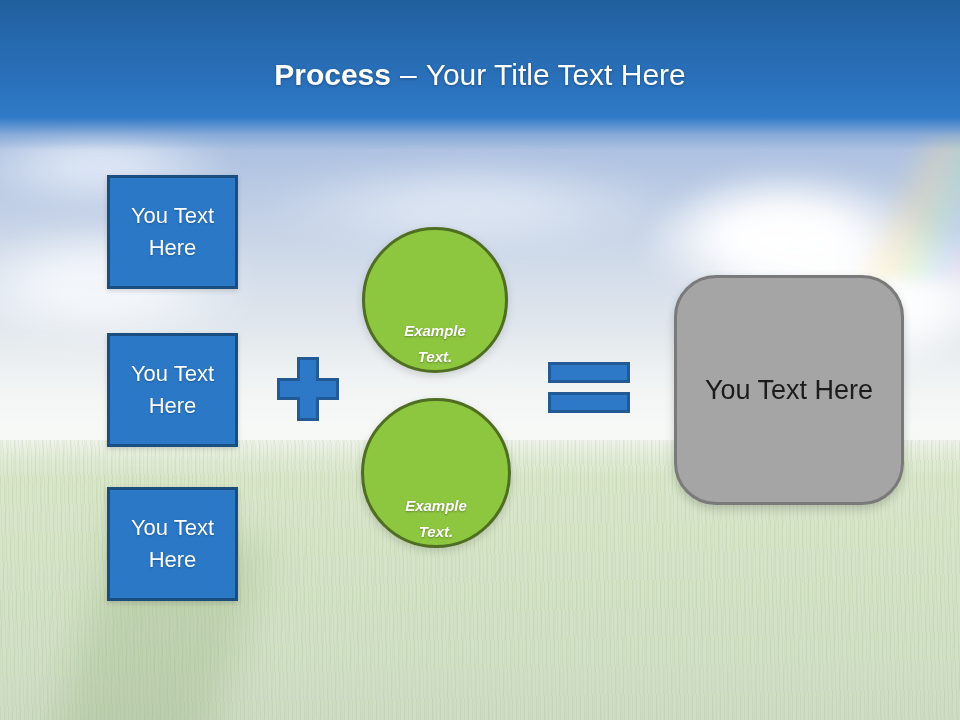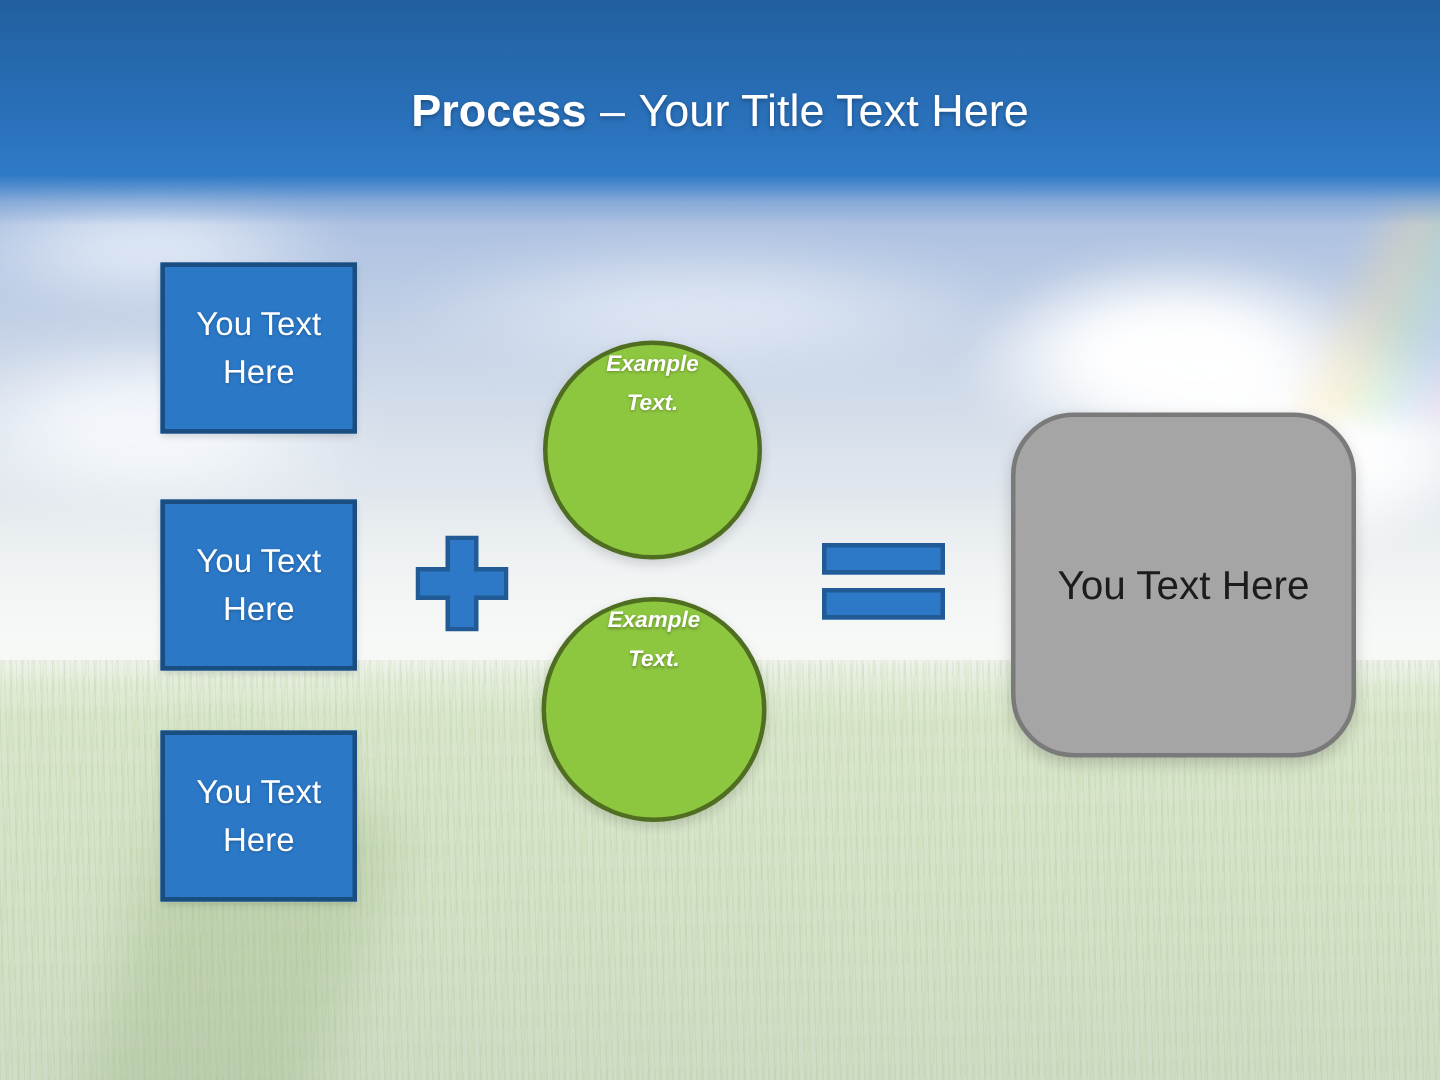--- a/index.html
+++ b/index.html
@@ -98,21 +98,21 @@
     position:absolute;left:0;width:82px;height:21px;box-sizing:border-box;
     background:var(--operator-blue,#2d79c7);
     border:3px solid var(--operator-border,#215a94);
   }
   .equals-bar.b1{top:0;} .equals-bar.b2{top:30px;}
 
   .example-circle{
     position:absolute;border-radius:50%;box-sizing:border-box;
     background:var(--circle-green,#8dc63f);
     border:3px solid var(--circle-green-border,#4f6e22);
-    display:flex;align-items:flex-start;justify-content:center;
+    display:flex;align-items:flex-end;justify-content:center;
     text-align:center;color:#fff;font-size:15px;line-height:26px;
     font-weight:700;font-style:italic;
     text-shadow:0 1px 2px rgba(0,0,0,.3);
     box-shadow:0 3px 8px rgba(0,0,0,.15);
   }
   .example-circle .lbl{width:90px;}
   .circle-1{left:362px;top:227px;width:146px;height:146px;}
   .circle-2{left:361px;top:398px;width:150px;height:150px;}
 
   .result-box{

